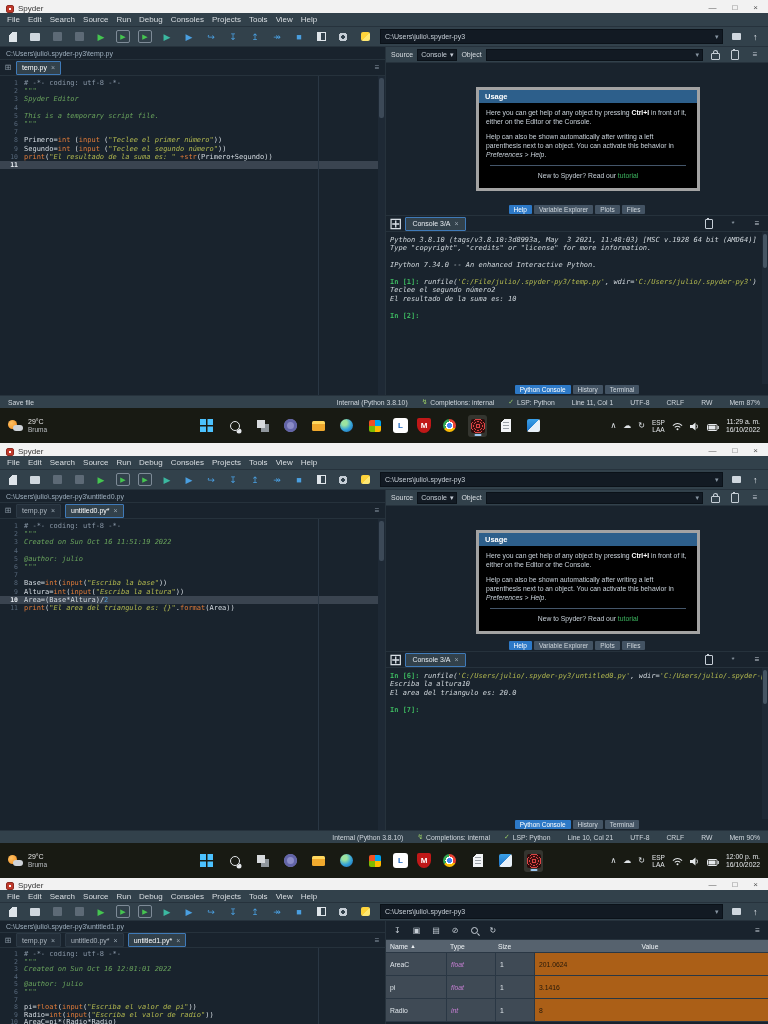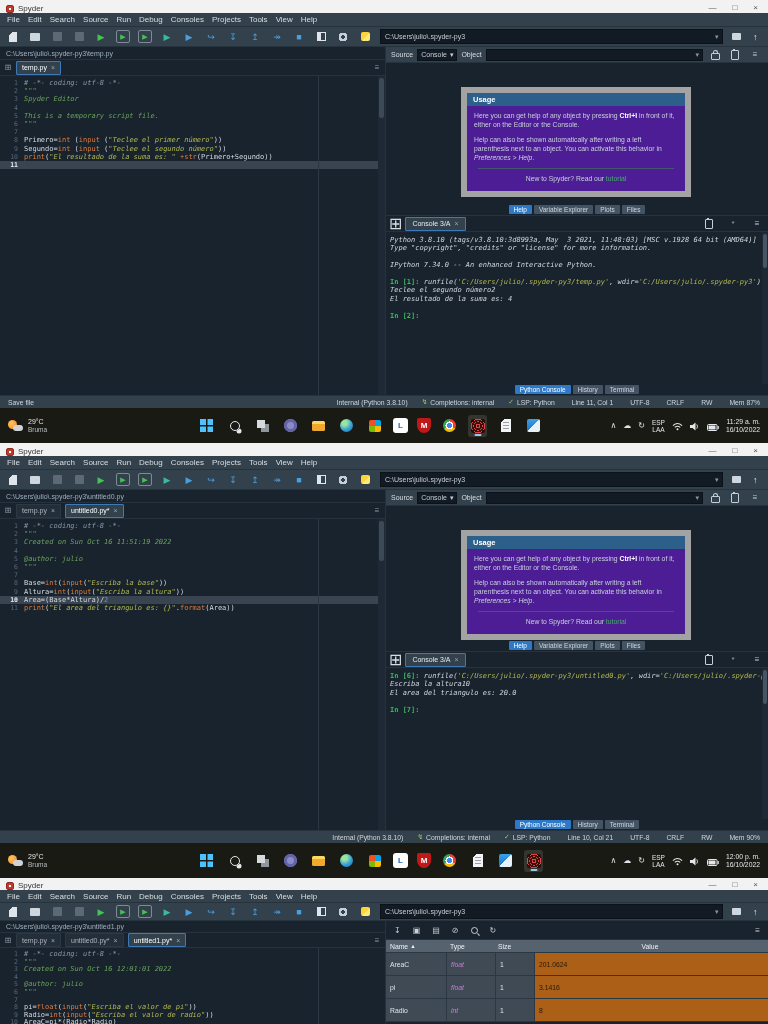--- a/index.html
+++ b/index.html
@@ -65,21 +65,21 @@
   .col79{position:absolute;top:0;bottom:0;left:318px;width:1px;background:#2a3744;}
   .ed-scroll{position:absolute;top:0;bottom:0;right:0;width:7px;background:#1e2935;}
   .ed-thumb{position:absolute;top:2px;right:1px;width:5px;height:40px;background:#3c4957;border-radius:2px;}
   .codeline{display:flex;height:8.2px;align-items:center;font-family:"DejaVu Sans Mono",monospace;font-size:7px;
             line-height:8.2px;white-space:pre;}
   #s3 .codeline{height:7.6px;line-height:7.6px;}
   .ln{width:18px;text-align:right;padding-right:6px;color:#56677a;flex:none;font-size:6.5px;}
   .codeline.cur{background:#3a4450;}
   .codeline.cur .ln{color:#e8edf2;font-weight:bold;}
   .code{flex:1;overflow:hidden;}
-  .tok-cmt{color:#8a98a8;font-style:italic;}
+  .tok-cmt{color:#8a98a8;}
   .tok-doc{color:#69a35c;font-style:italic;}
   .tok-str{color:#b3b94f;font-style:italic;}
   .tok-bi{color:#e07b39;}
   .tok-op{color:#d5dce2;}
   .tok-id,.tok-pl{color:#d3dae0;text-align:right;}
   .tok-num{color:#4e9bd4;}
 
   
   .rtoolbar{height:15px;background:#32414B;border-bottom:1px solid #26323c;display:flex;align-items:center;
             gap:4px;padding:0 5px;font-size:7px;color:#d9dee2;flex:none;}
@@ -88,21 +88,21 @@
   .obj-input{flex:1;height:10px;background:#121a23;border:1px solid #0b1219;display:flex;align-items:center;
              padding:0 3px;}
   .obj-input .dd{margin-left:auto;color:#8795a2;font-size:7px;}
   .rt-ico{width:16px;display:flex;justify-content:center;align-items:center;flex:none;}
   .ico-lock{width:7px;height:5px;border:1px solid #c6ced6;border-radius:1px;position:relative;margin-top:3px;}
   .ico-lock::before{content:"";position:absolute;top:-4px;left:1px;width:3px;height:3px;border:1px solid #c6ced6;
                     border-bottom:none;border-radius:3px 3px 0 0;}
   .ham{color:#c6ced6;font-size:8px;}
 
   .helpbody{flex:1;position:relative;background:#19232D;min-height:0;overflow:hidden;}
-  .usage-box{position:absolute;left:75px;top:24px;width:218px;border:6px solid #a3a3a3;background:#4c1d95;}
+  .usage-box{position:absolute;left:90px;top:24px;width:218px;border:3px solid #a3a3a3;background:#000000;}
   .usage-head{height:13px;background:#2d5f8b;display:flex;align-items:center;padding:0 6px;
               font-size:7.5px;font-weight:bold;color:#fff;}
   .usage-body{padding:5px 7px 6px;font-size:6.8px;line-height:9px;color:#c8d1d9;}
   .usage-body p{margin:0 0 6px;}
   .usage-body .kbd{font-weight:bold;color:#fff;}
   .usage-body .em{font-style:italic;}
   .usage-sep{border-top:1px solid #44566a;margin:2px 4px 5px;}
   .usage-foot{text-align:center;font-size:6.8px;color:#c8d1d9;padding-bottom:2px;}
   .link-green{color:#3cb55f;}
 
@@ -442,23 +442,23 @@
                 </div>
             </div>
             <div class="consolebody">
               <div>
 
               <div class="conline"><span class="tok-out">Python 3.8.10 (tags/v3.8.10:3d8993a, May  3 2021, 11:48:03) [MSC v.1928 64 bit (AMD64)]</span></div>
                   <div class="conline"><span class="tok-out">Type "copyright", "credits" or "license" for more information.</span></div>
                   <div class="conline"></div>
                   <div class="conline"><span class="tok-out">IPython 7.34.0 -- An enhanced Interactive Python.</span></div>
                   <div class="conline"></div>
-                  <div class="conline"><span class="tok-prompt">In [1]: </span><span class="tok-code">runfile(</span><span class="tok-str">'C:/Users/julio/.spyder-py3/temp.py'</span><span class="tok-code">, wdir=</span><span class="tok-str">'C:/Users/julio/.spyder-py3'</span><span class="tok-code">)</span></div>
+                  <div class="conline"><span class="tok-prompt">In [1]: </span><span class="tok-code">runfile(</span><span class="tok-str">'C:/File/julio/.spyder-py3/temp.py'</span><span class="tok-code">, wdir=</span><span class="tok-str">'C:/Users/julio/.spyder-py3'</span><span class="tok-code">)</span></div>
                   <div class="conline"><span class="tok-out">Teclee el segundo número2</span></div>
-                  <div class="conline"><span class="tok-out">El resultado de la suma es: 4</span></div>
+                  <div class="conline"><span class="tok-out">El resultado de la suma es: 10</span></div>
                   <div class="conline"></div>
                   <div class="conline"><span class="tok-prompt">In [2]:</span></div>
                 </div>
               <div class="con-scroll">
                   <div class="con-thumb"></div>
                 </div>
             </div>
           </div>
           <div class="paneltabs">
 

